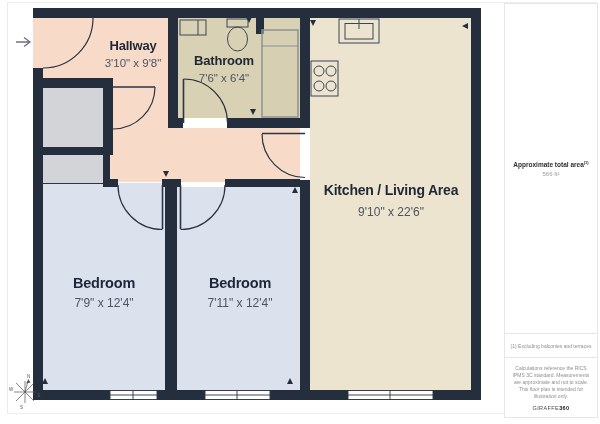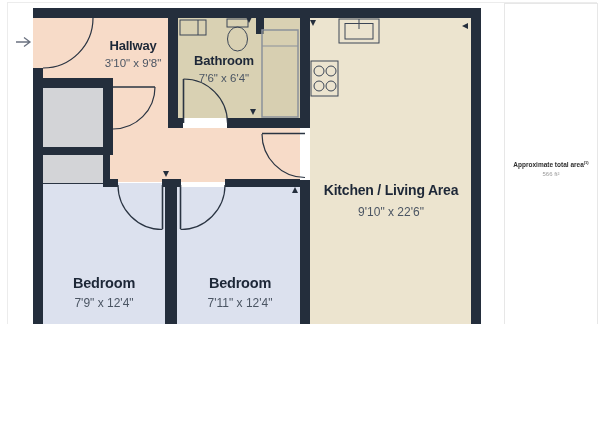--- a/index.html
+++ b/index.html
@@ -1,16 +1,16 @@
 <!DOCTYPE html>
 <html><head>
 <meta charset="utf-8">
 <style>
   html,body{margin:0;padding:0;background:#ffffff;}
-  #stage{position:relative;width:600px;height:324px;background:#ffffff;overflow:hidden;
+  #stage{position:relative;width:600px;height:424px;background:#ffffff;overflow:hidden;
          font-family:"Liberation Sans",sans-serif;}
   #frame{position:absolute;left:7px;top:2px;width:590px;height:412px;
          border:1px solid #ececec;box-sizing:border-box;pointer-events:none;}
   #plan-svg{position:absolute;left:0;top:0;}
   .room-name{font-weight:700;letter-spacing:-0.2px;}
   .room-dims{font-weight:400;}
   
   .sidebar{position:absolute;left:504px;top:3px;width:94px;height:415px;background:#fff;
            border:1px solid #e7e7e7;box-sizing:border-box;display:flex;flex-direction:column;}
   .sec{box-sizing:border-box;}

